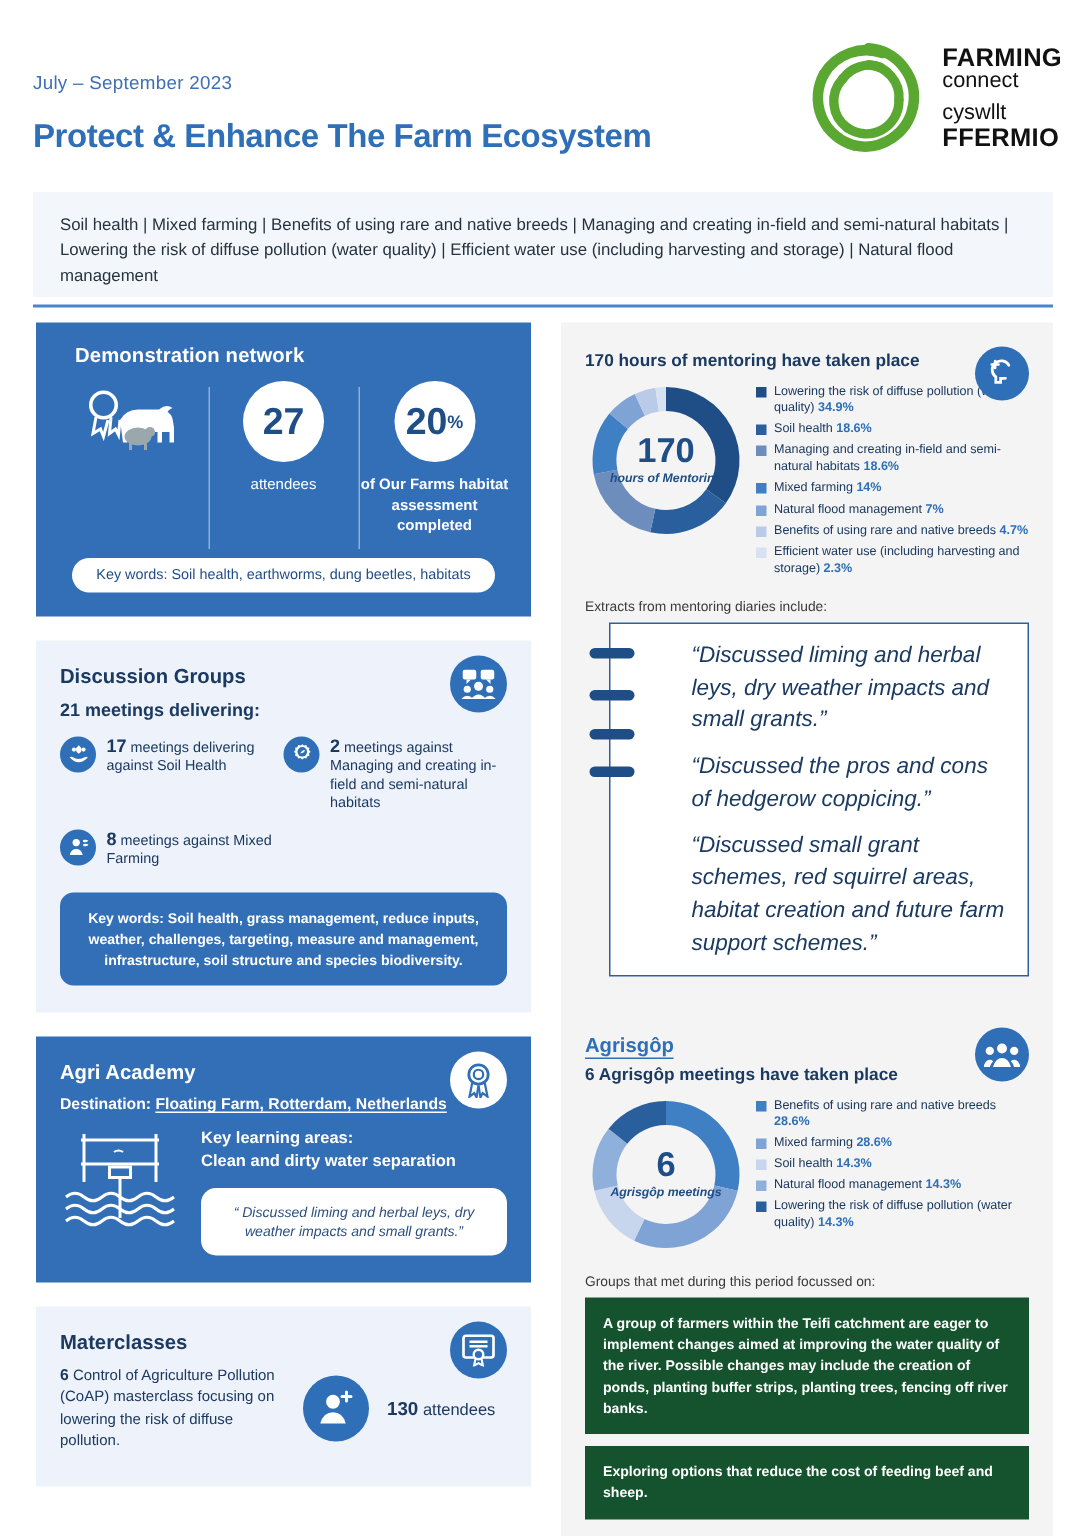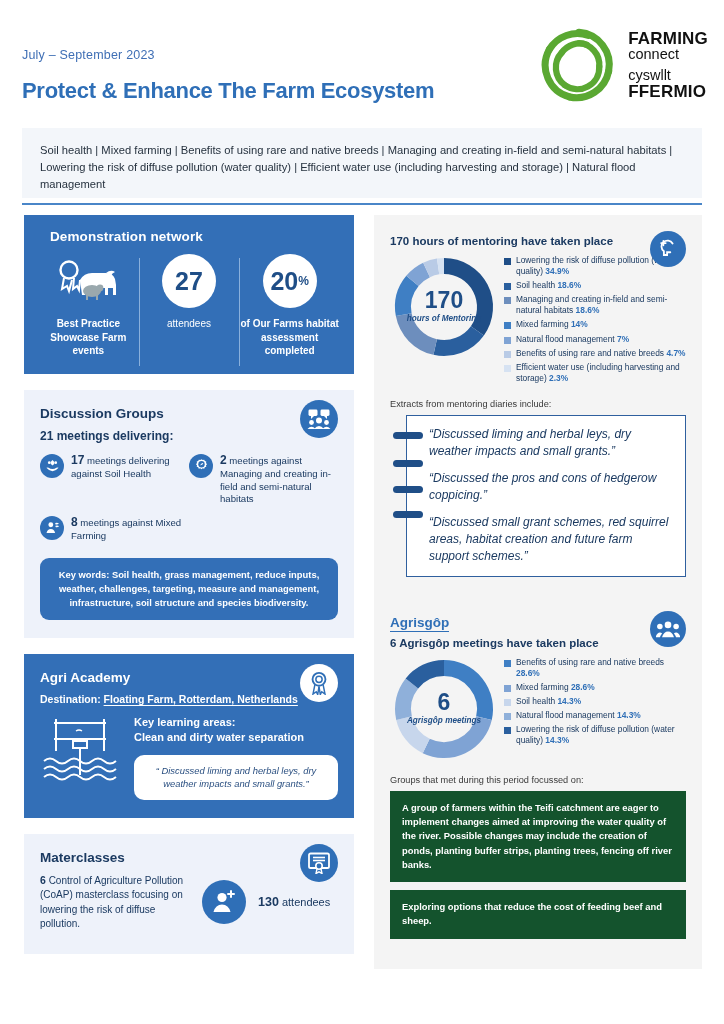--- a/index.html
+++ b/index.html
@@ -129,21 +129,21 @@
   .donut-center .sub { font-size:8.2px; font-weight:700; line-height:1.25; text-align:center; margin-top:2px;font-style:italic; }
 
   .legend { flex:1; padding-top:2px; }
   .legend-item { display:flex; gap:5px; margin-bottom:3px; align-items:flex-start; }
   .swatch { flex:0 0 7px; width:7px; height:7px; margin-top:3px; }
   .legend-text { font-size:8.4px; line-height:1.32; color:#1b3a61; }
   .legend-text b { color:#2f6fb7; }
 
   .extract-label { font-size:9.2px; color:#3a3a3a; margin:12px 0 6px 0; }
   .extract-box { position:relative; border:1px solid #2f5f9e; background:#fff; padding:10px 12px 10px 22px; margin-left:16px; }
-  .extract-box p { font-size:12px; font-style:italic; color:#1b3a61; line-height:1.45; margin-bottom:9px; }
+  .extract-box p { font-size:15px; font-style:italic; color:#1b3a61; line-height:1.45; margin-bottom:9px;margin-left:32px; }
   .extract-box p:last-child { margin-bottom:0; }
   .dash { position:absolute; left:-14px; width:30px; height:7px; border-radius:4px; background:#1f4e87; }
 
   .groups-label { font-size:9.2px; color:#3a3a3a; margin:12px 0 6px 0; }
   .group-box { background:#14532d; color:#fff; padding:10px 12px; font-size:9.4px; font-weight:700; line-height:1.52; margin-bottom:8px; }
 </style>
 </head>
 <body>
 
 <div class="page">
@@ -195,39 +195,39 @@
               <path d="M8 20 L6 31 L11 28 L13 33 L16 22" fill="none" stroke="#fff" stroke-width="2"></path>
               <path d="M18 20 L17 31 L21 28 L23 32 L24 22" fill="none" stroke="#fff" stroke-width="2"></path>
               <path d="M24 22 q4-7 12-7 h14 q7 0 9 6 l1 6 v10 h-3 v-7 h-5 v7 h-3 v-7 h-12 v7 h-3 v-7 h-5 v7 h-3 z" fill="#fff"></path>
               <path d="M50 15 q5-4 9-1 q-3 1 -4 4 z" fill="#fff"></path>
               <ellipse cx="36" cy="33" rx="9" ry="6" fill="#9aa8ad"></ellipse>
               <circle cx="44" cy="30" r="3.4" fill="#9aa8ad"></circle>
               <rect x="30" y="37" width="2" height="5" fill="#9aa8ad"></rect>
               <rect x="40" y="37" width="2" height="5" fill="#9aa8ad"></rect>
             </svg>
           </div>
-          <div class="cell-label">Best Practice Showcase Farm events</div>
         </div>
 
         <div class="demo-cell">
           <div class="circle">
             <span>27</span>
           </div>
           <div class="cell-label thin">attendees</div>
         </div>
 
         <div class="demo-cell">
           <div class="circle">
             <span>20</span>
               <sup>%</sup>
           </div>
           <div class="cell-label">of Our Farms habitat assessment completed</div>
         </div>
 
       </div>
+      <div class="keywords-pill">Key words: Soil health, earthworms, dung beetles, habitats</div>
     </section>
 
     <section class="panel-lightblue discuss">
       <div class="badge-round">
         <svg width="24" height="22" viewBox="0 0 24 22" aria-hidden="true">
           <rect x="1.5" y="1.5" width="9" height="6.5" rx="1.4" fill="#fff"></rect>
           <path d="M4 8 l0 3 l3-3 z" fill="#fff"></path>
           <rect x="13.5" y="1.5" width="9" height="6.5" rx="1.4" fill="#fff"></rect>
           <path d="M20 8 l0 3 l-3-3 z" fill="#fff"></path>
           <circle cx="12" cy="12.5" r="3" fill="#fff"></circle>

